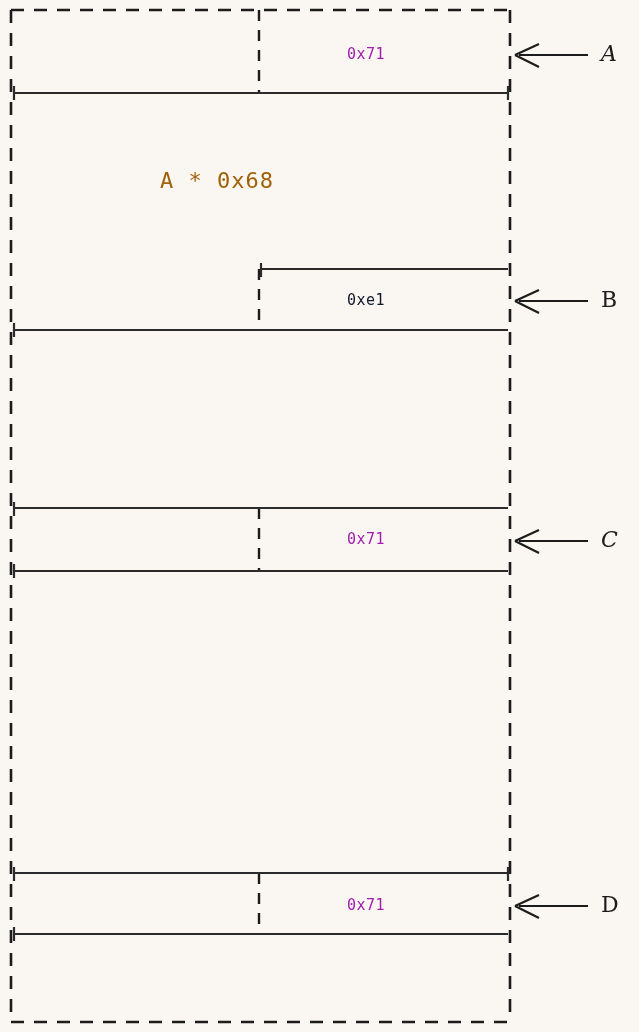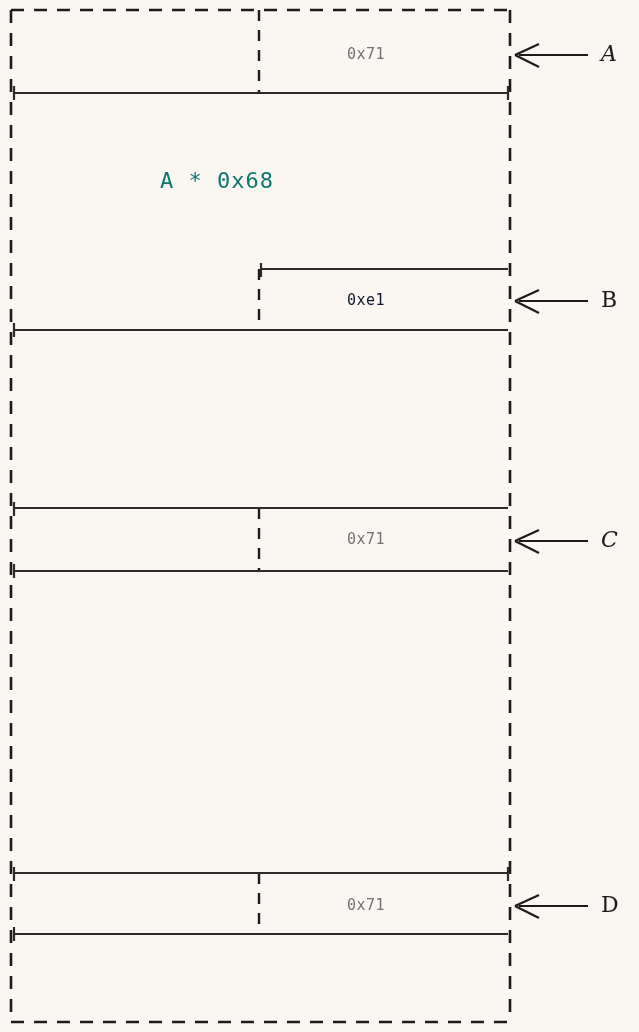--- a/index.html
+++ b/index.html
@@ -28,29 +28,29 @@
     display: block;
   }
   .label-text {
     position: absolute;
     font-family: "DejaVu Sans Mono", monospace;
     white-space: pre;
     line-height: 1;
   }
   .seg-value {
     font-size: 15px;
-    color: #737373;
+    color: #a21caf;
     letter-spacing: 0.5px;
   }
   .seg-value.red {
     color: #0f172a;
   }
   .expr-text {
     font-size: 22px;
-    color: #0f766e;
+    color: #a16207;
     letter-spacing: 1px;
   }
   .callout-letter {
     font-family: "DejaVu Serif", serif;
     font-size: 22px;
     color: #1c1c1c;
   }
   .callout-letter.italic {
     font-style: italic;
   }

